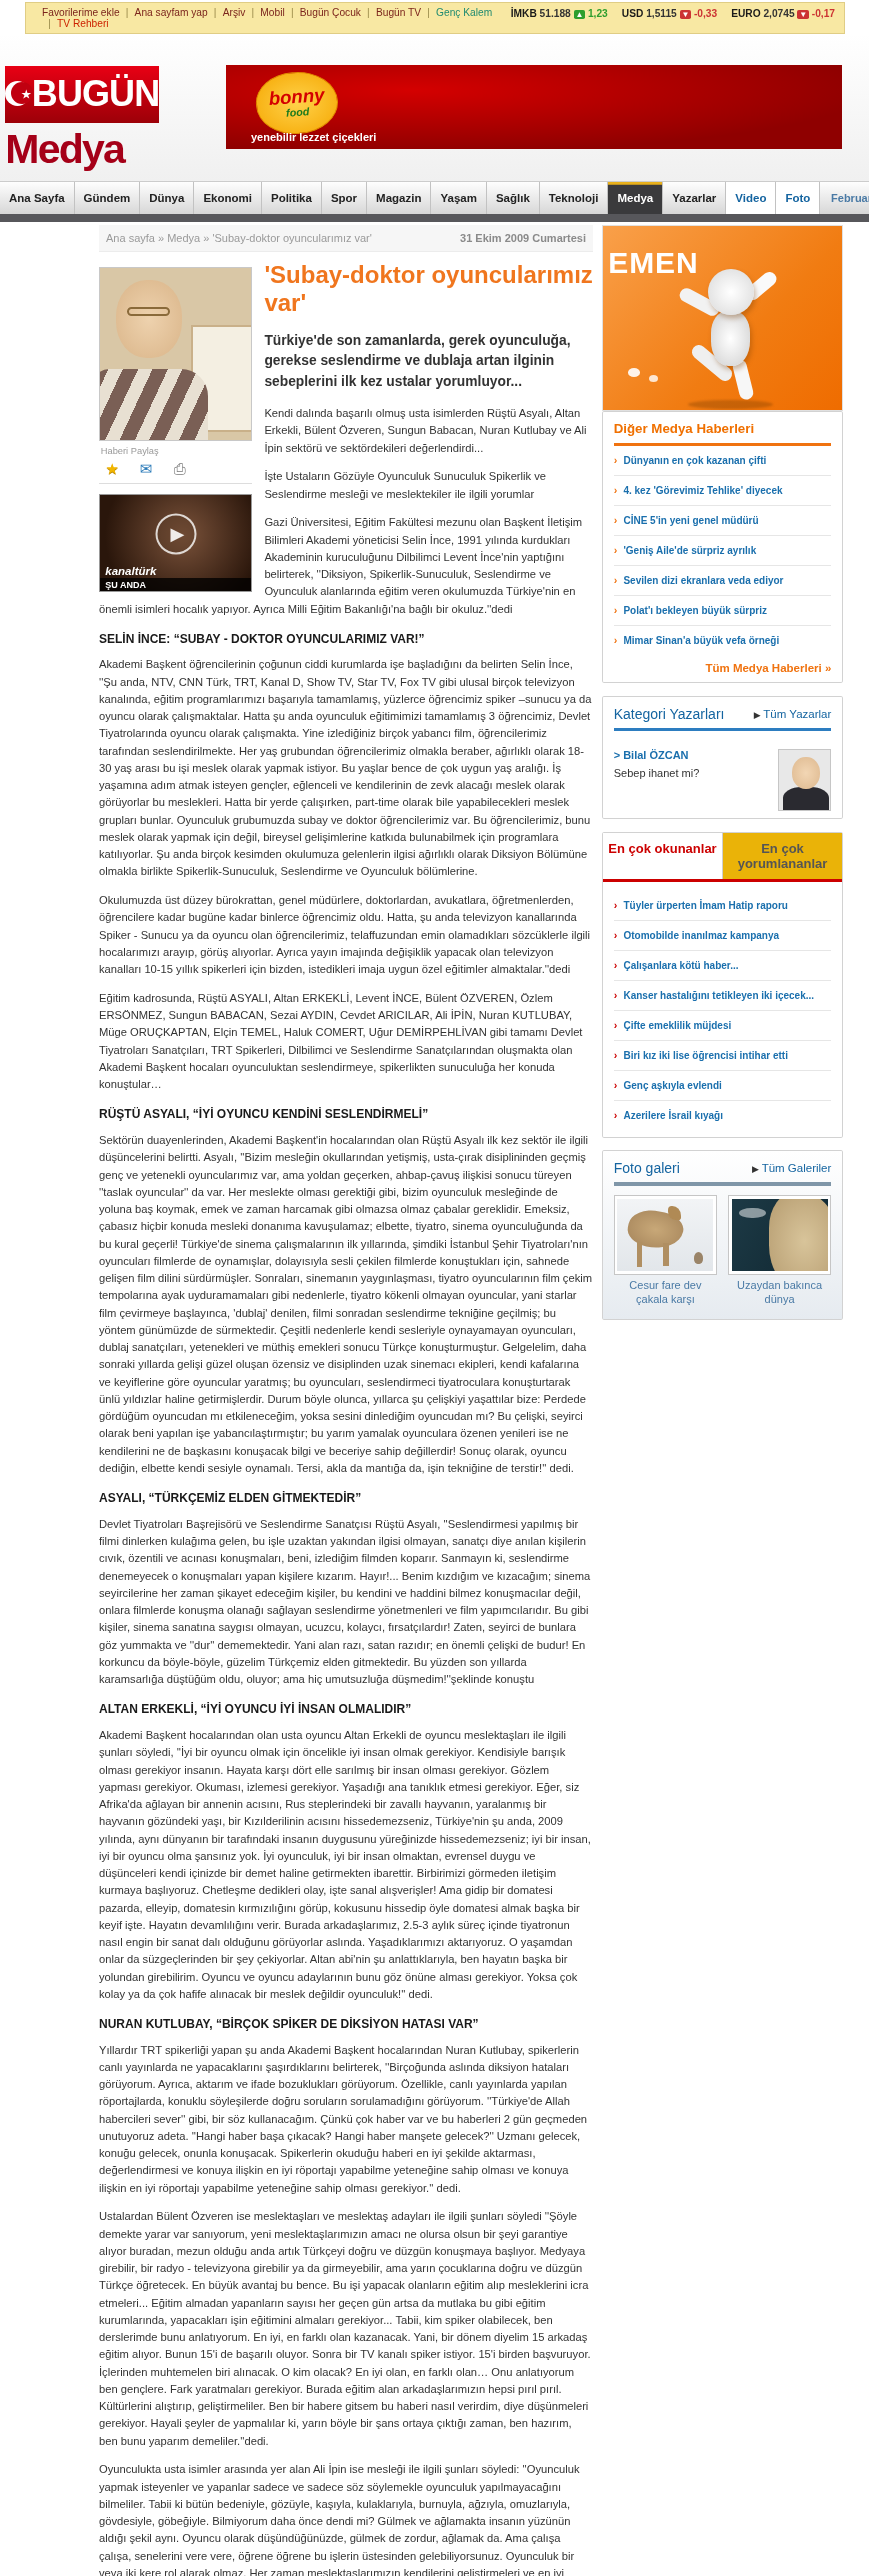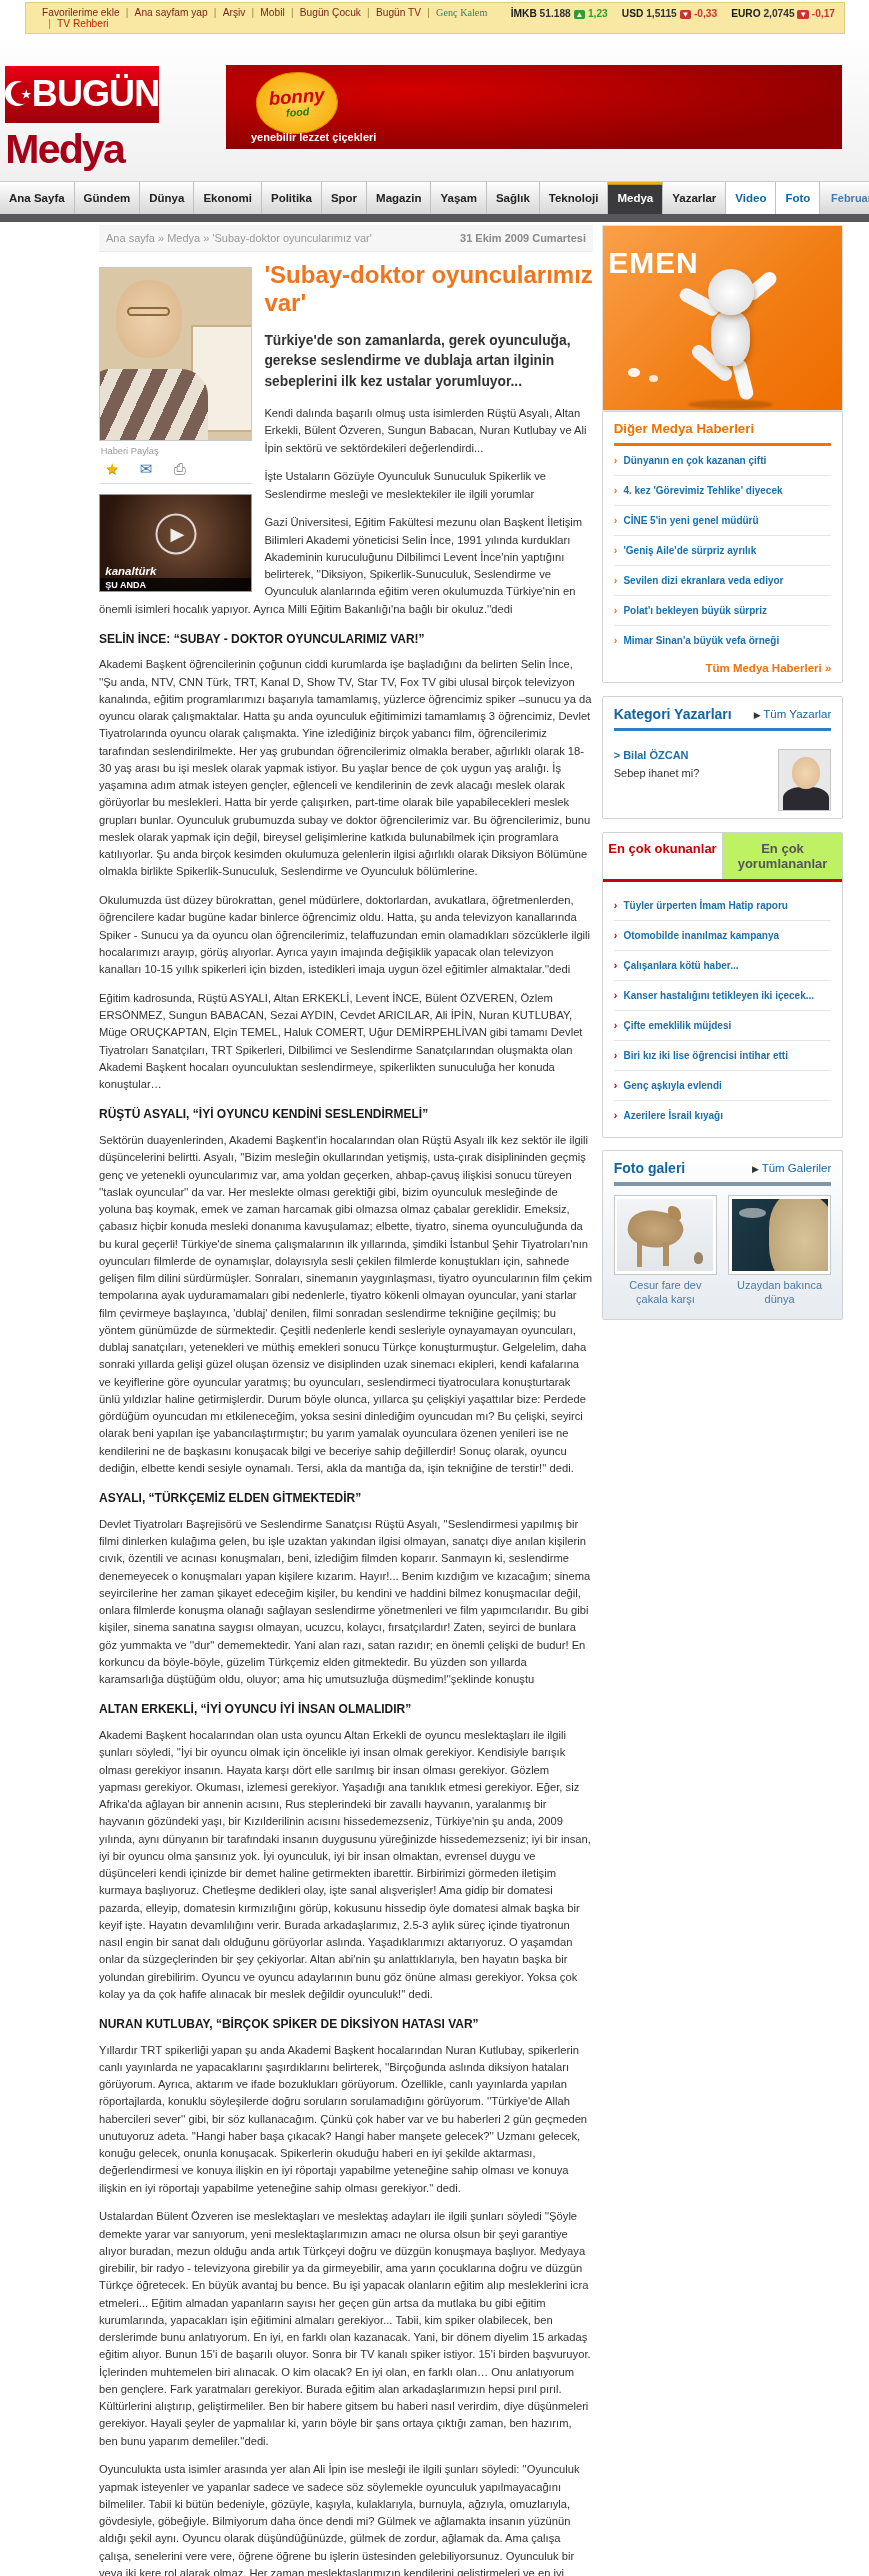--- a/index.html
+++ b/index.html
@@ -138,33 +138,33 @@
   .bar-steel { height:3.6px; background:#7f96a8; margin:6.2px 0 0; }
   .sb-list { list-style:none; margin:0; padding:0; }
   .sb-list li { display:flex; align-items:flex-start; padding:8px 0 7px; border-bottom:0.9px solid #e6e6e6; cursor:pointer; }
   .sb-list li:last-child { border-bottom:none; }
   .sb-list .bullet { font-weight:bold; margin-right:6.2px; font-size:10.7px; line-height:1.3; }
   .bullet-orange { color:#f07310; }
   .bullet-red { color:#cc0000; }
   .sb-list .txt { color:#1a6fad; font-weight:bold; font-size:10px; line-height:1.3; }
   .sb-more { text-align:right; padding:7px 0 1.8px; color:#f07310; font-weight:bold; font-size:11.5px; cursor:pointer; }
   .authors-head { display:flex; justify-content:space-between; align-items:center; }
-  .sb-head-blue { color:#1464a0; font-weight:bold; font-size:14px; }
+  .sb-head-blue { color:#1464a0; font-weight:normal; font-size:14px; }
   .sb-link-blue { color:#1464a0; font-size:11.5px; cursor:pointer; }
   .sb-link-blue .tri { color:#333; font-size:9px; margin-right:2.7px; }
   .author-row { display:flex; justify-content:space-between; padding-top:18px; }
   .author-name { color:#1a6fad; font-weight:bold; font-size:11px; margin-bottom:5.3px; cursor:pointer; }
   .author-piece { color:#333; font-size:11px; }
   .author-avatar { width:53px; height:62px; border:0.9px solid #c6c6c6; background:#e8e8e8; position:relative; overflow:hidden; }
   .author-avatar .af { position:absolute; left:12.4px; top:7px; width:28px; height:32px; background:radial-gradient(#f2d6b4,#ddb88e); border-radius:48%; }
   .author-avatar .ab { position:absolute; left:3.6px; bottom:-3.6px; width:46px; height:27px; background:#2a2a30; border-radius:40% 40% 0 0; }
   .tabs-row { display:flex; }
   .tab { flex:1; text-align:center; padding:8px 3.6px; font-weight:bold; font-size:13px; cursor:pointer; }
   .tab.active { color:#cc0000; background:#fff; }
-  .tab.idle { color:#555; background:#bef264; border-left:0.9px solid #cfcfcf; }
+  .tab.idle { color:#555; background:#eab308; border-left:0.9px solid #cfcfcf; }
   .gallery-head { display:flex; justify-content:space-between; align-items:center; }
   .gallery-body { background:linear-gradient(#ffffff,#e6ebf0); }
   .gallery-row { display:flex; gap:10.7px; padding:9px 0 5.3px; }
   .gallery-item { width:105px; cursor:pointer; }
   .gallery-thumb { height:80px; border:0.9px solid #c6c6c6; background:#fff; padding:2.7px; }
   .thumb-inner { width:100%; height:100%; position:relative; overflow:hidden; }
   .scene-coyote { background:linear-gradient(#f2f4f6,#e2e6ea); }
   .scene-coyote .cy { position:absolute; left:10.7px; top:12.4px; width:55px; height:37px; background:radial-gradient(#c8a878,#a5845a); border-radius:50% 40% 60% 40%; transform:rotate(12deg); }
   .scene-coyote .ear { position:absolute; left:51px; top:7px; width:12.4px; height:14px; background:#b08a55; border-radius:30% 70% 20% 60%; }
   .scene-coyote .lg { position:absolute; left:19.5px; top:43px; width:5.3px; height:25px; background:#b08f62; }
@@ -186,21 +186,21 @@
       <a style="color: rgb(123, 36, 28);">Ana sayfam yap</a>
       <span class="topbar-sep">|</span>
       <a style="color: rgb(123, 36, 28);">Arşiv</a>
       <span class="topbar-sep">|</span>
       <a style="color: rgb(123, 36, 28);">Mobil</a>
       <span class="topbar-sep">|</span>
       <a style="color: rgb(123, 36, 28);">Bugün Çocuk</a>
       <span class="topbar-sep">|</span>
       <a style="color: rgb(123, 36, 28);">Bugün TV</a>
       <span class="topbar-sep">|</span>
-      <a style="color: rgb(31, 138, 112); font-family: Liberation Serif, serif;">Genç Kalem</a>
+      <a style="color: rgb(31, 138, 112);">Genç Kalem</a>
       <span class="topbar-sep">|</span>
       <a style="color: rgb(204, 34, 0);">TV Rehberi</a>
     </div>
   <div class="ticker" id="ticker">
       <span class="ticker-item"><b>İMKB </b><span class="tick-val">51.188 </span><span class="arrow-up">▲</span><span class="chg-up"> 1,23</span></span>
       <span class="ticker-item"><b>USD </b><span class="tick-val">1,5115 </span><span class="arrow-down">▼</span><span class="chg-down"> -0,33</span></span>
       <span class="ticker-item"><b>EURO </b><span class="tick-val">2,0745 </span><span class="arrow-down">▼</span><span class="chg-down"> -0,17</span></span>
     </div>
 </div>
 

